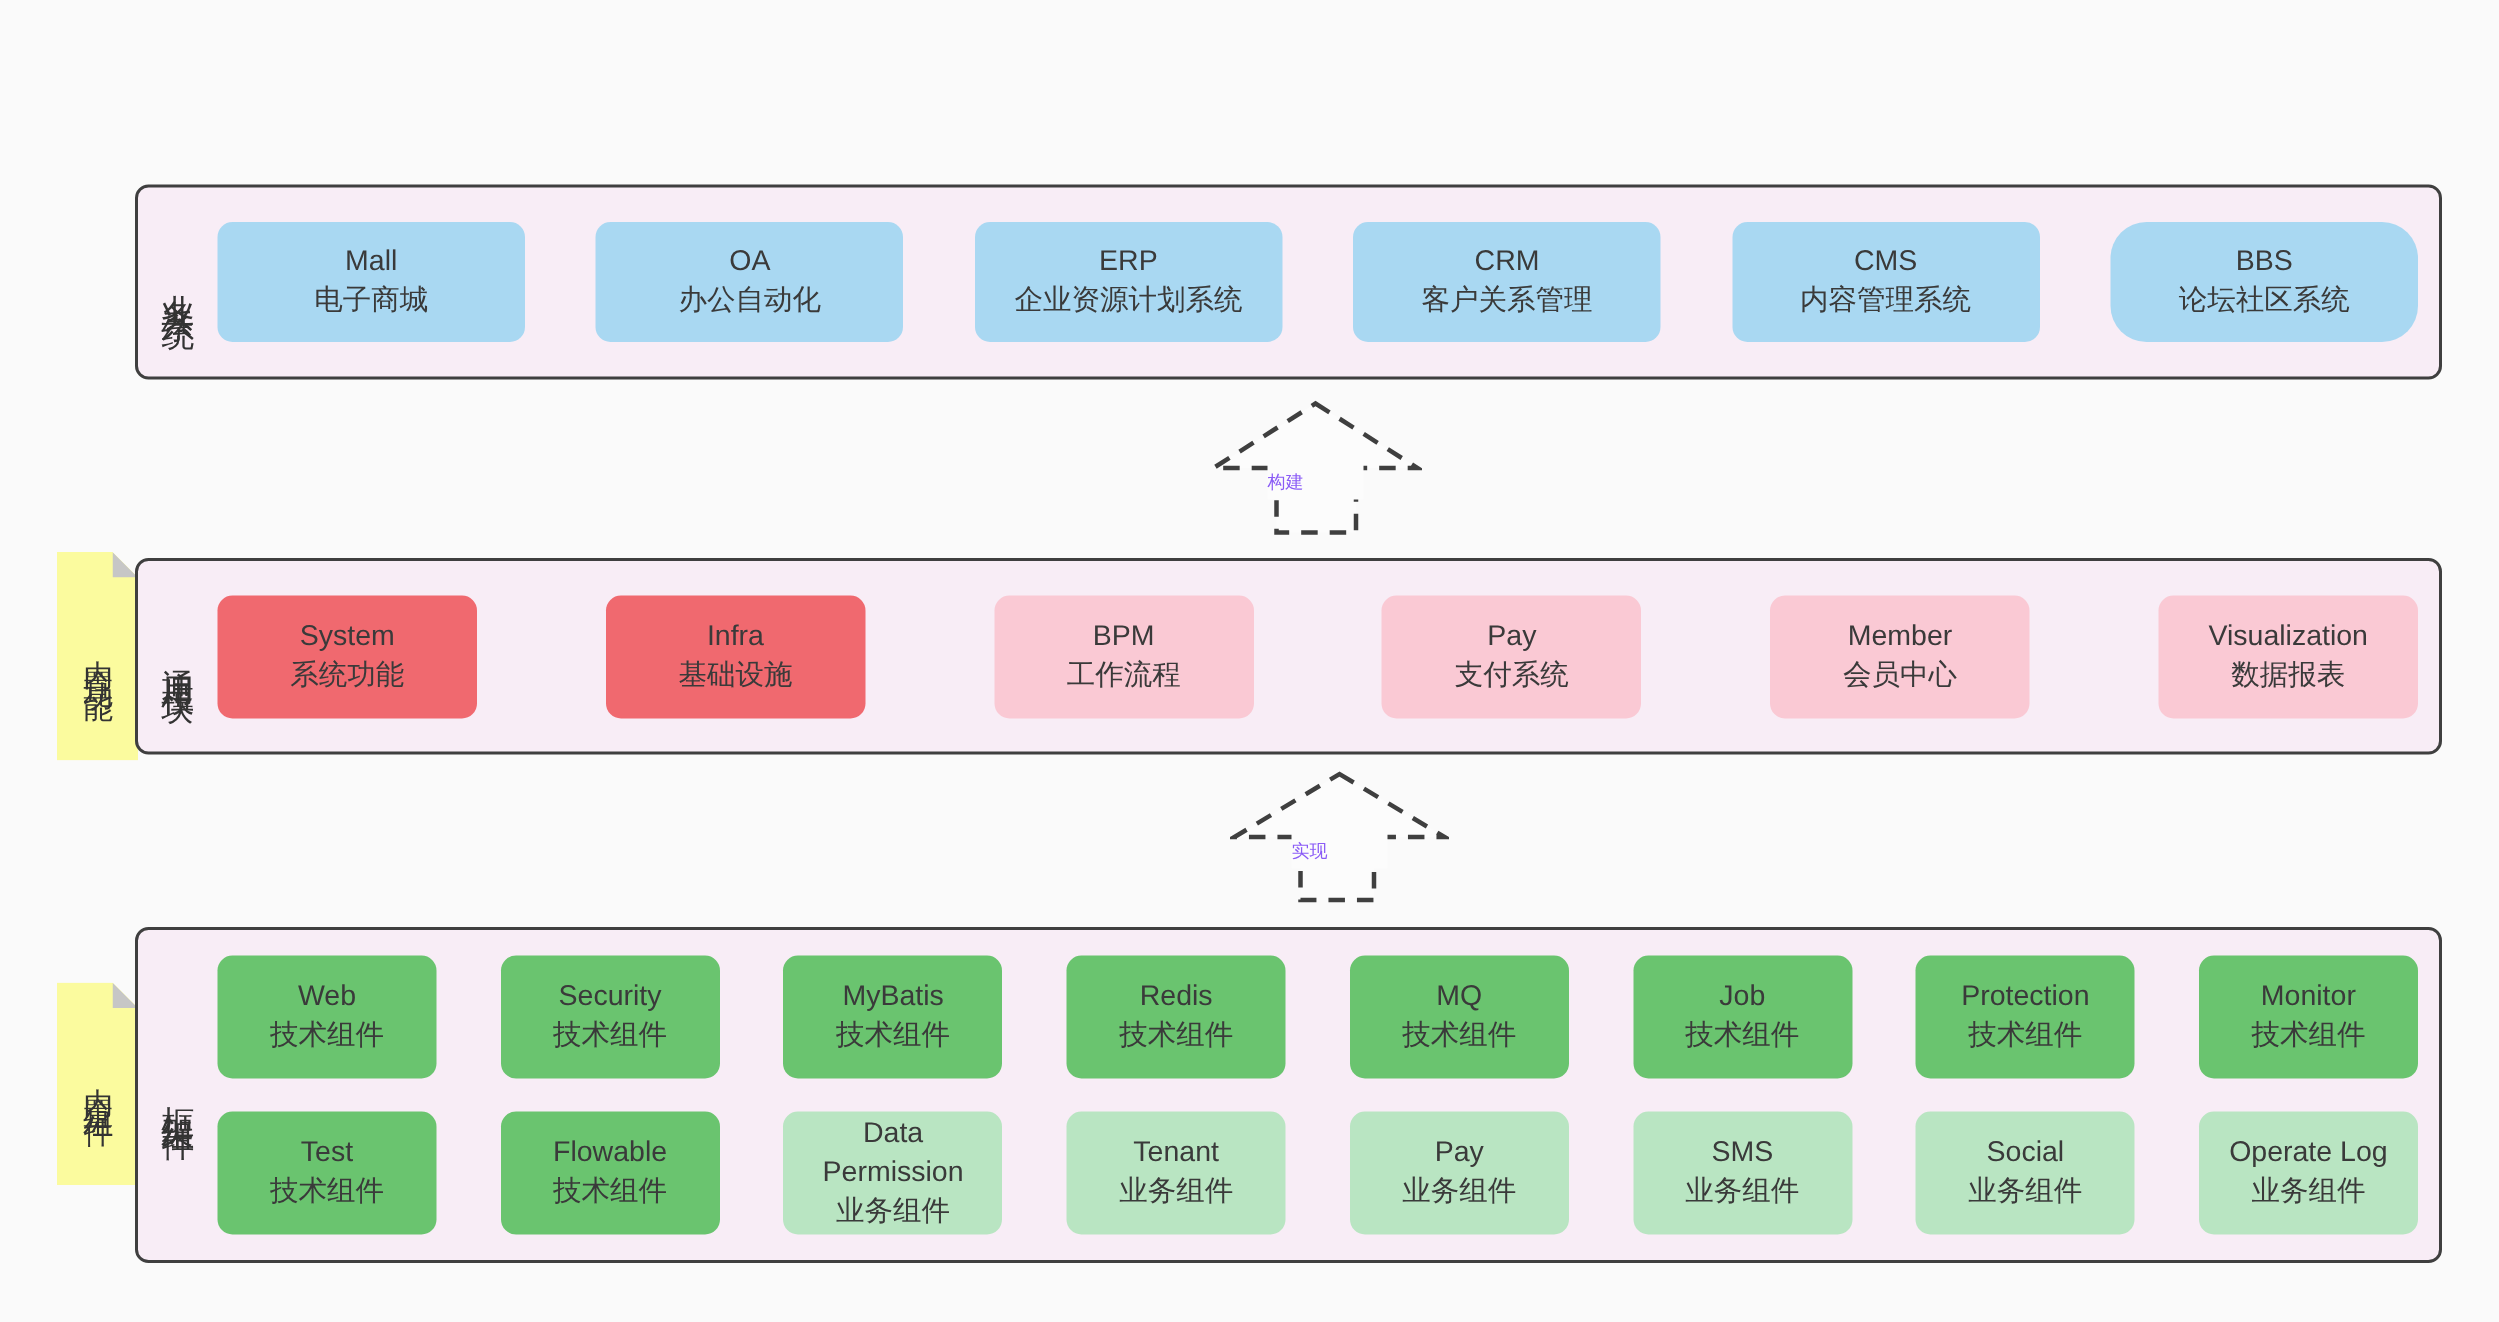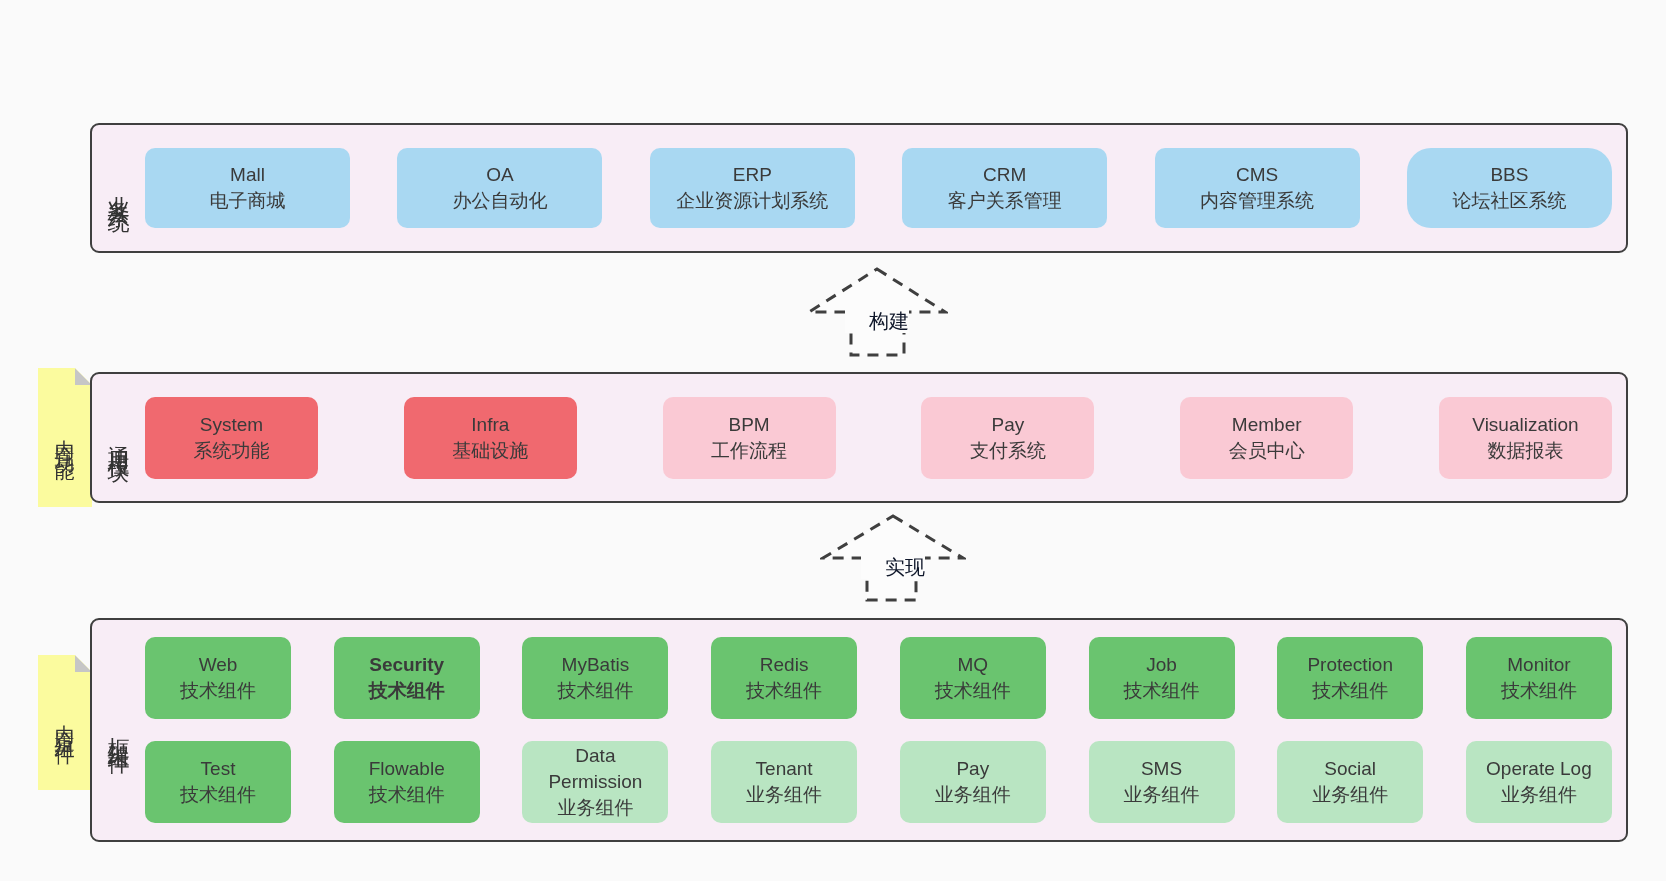--- a/index.html
+++ b/index.html
@@ -61,22 +61,22 @@
   #sticky-1 { top:368px; height:139px; }
   #sticky-2 { top:655px; height:135px; }
   .sticky .vtext { font-size:20px; letter-spacing:7px; }
   .fold { position:absolute; top:0; right:0; }
 
   
   .arrow { position:absolute; z-index:1; }
   #arrow-1 { left:806px; top:266px; }
   #arrow-2 { left:820px; top:513px; }
   .arrow-label {
-    position:absolute; z-index:2; width:64px; text-align:right;
-    font-size:20px; color:#0f172a; background:#fcfcfc; line-height:24px;
+    position:absolute; z-index:2; width:64px; text-align:left;
+    font-size:12px; color:#8b5cf6; background:#fcfcfc; line-height:24px;
   }
   #arrow-1-label { left:845px; top:309px; }
   #arrow-2-label { left:861px; top:555px; }
 </style>
 </head>
 <body>
 
 <div class="sticky" id="sticky-1">
   <svg class="fold" width="17" height="17">
       <polygon points="0,0 17,17 0,17" fill="#c6c6c6"></polygon>
@@ -171,21 +171,21 @@
 <div class="layer" id="layer-3">
   <div class="label-col">
     <span class="vtext">框架组件</span>
   </div>
   <div class="rows-col">
     <div class="row8">
       <div class="box w-small" style="background: rgb(106, 196, 111);">
         <span>Web</span>
         <span>技术组件</span>
       </div>
-      <div class="box w-small" style="background: rgb(106, 196, 111); font-weight: bold;">
+      <div class="box w-small" style="background: rgb(106, 196, 111);">
         <span>Security</span>
         <span>技术组件</span>
       </div>
       <div class="box w-small" style="background: rgb(106, 196, 111);">
         <span>MyBatis</span>
         <span>技术组件</span>
       </div>
       <div class="box w-small" style="background: rgb(106, 196, 111);">
         <span>Redis</span>
         <span>技术组件</span>

